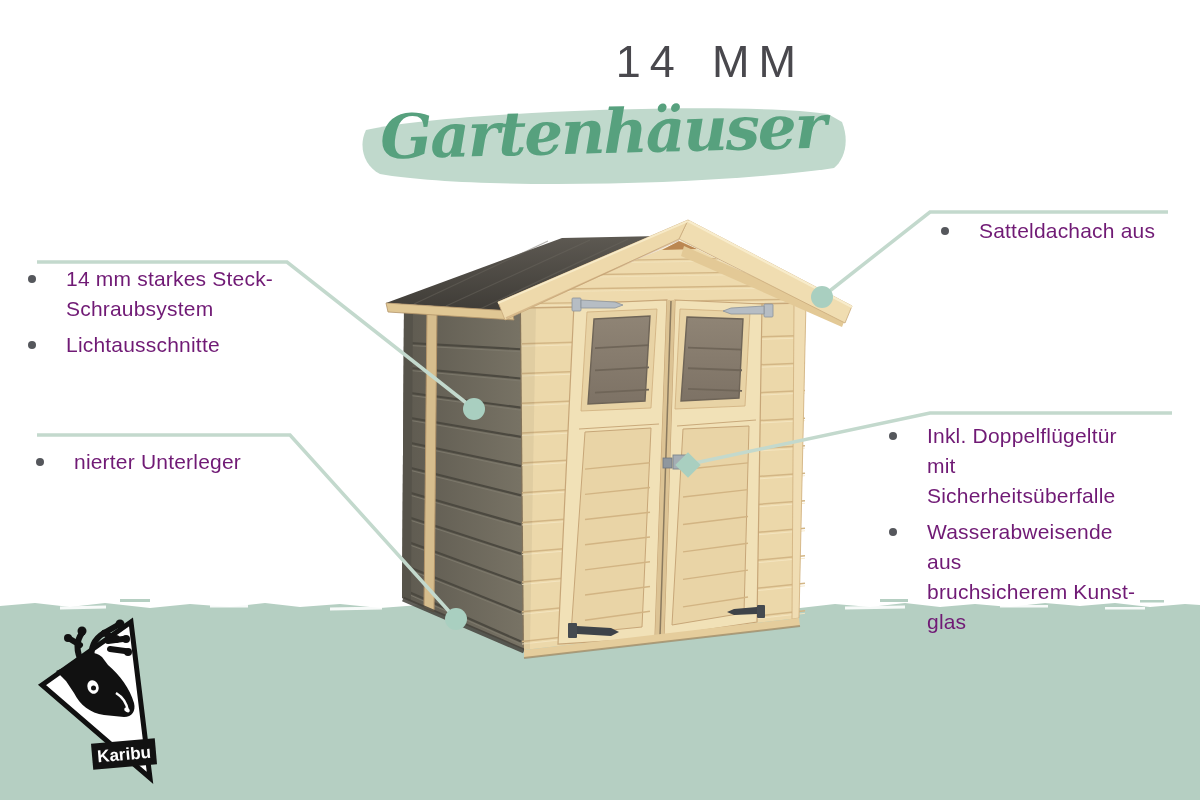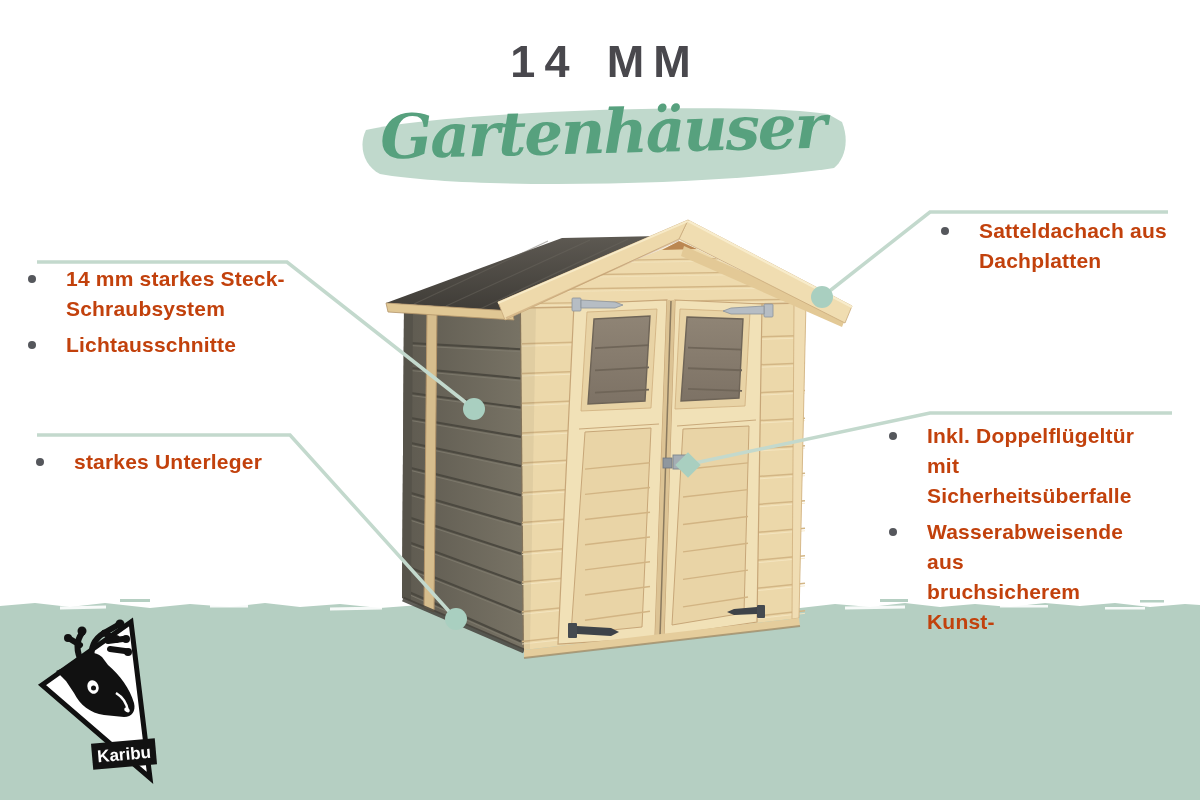--- a/index.html
+++ b/index.html
@@ -2,30 +2,30 @@
 <html><head>
 <meta charset="utf-8">
 <style>
   html,body{margin:0;padding:0;background:#e9e9e9;}
   .canvas{position:relative;width:1200px;height:800px;background:#ffffff;overflow:hidden;
           font-family:"Liberation Sans",sans-serif;margin:0 auto;}
   svg{display:block}
   .scene{position:absolute;left:0;top:0;}
 
   
-  .main-title{position:absolute;left:405px;top:36px;width:400px;text-align:center;
-    font-size:45px;font-weight:700;letter-spacing:0.2em;word-spacing:0.15em;color:#49484d;}
+  .main-title{position:absolute;left:405px;top:36px;width:400px;text-align:right;
+    font-size:45px;font-weight:400;letter-spacing:0.2em;word-spacing:0.15em;color:#49484d;}
   .subtitle-wrap{position:absolute;left:350px;top:94px;width:505px;height:104px;}
   .subtitle-brush{position:absolute;left:0;top:0;}
   .subtitle-text{position:absolute;left:0;top:2px;width:100%;text-align:center;
     font-family:"DejaVu Serif",serif;font-style:italic;font-weight:700;
     font-size:61px;letter-spacing:-2px;color:#57a17e;transform:rotate(-1.4deg);}
 
   
-  .callout{position:absolute;font-size:21px;line-height:30px;color:#c2410c;letter-spacing:0.2px;font-weight:bold;}
+  .callout{position:absolute;font-size:21px;line-height:30px;color:#701a75;letter-spacing:0.2px;}
   .feat-item{position:relative;padding-left:44px;margin:0 0 6px 0;}
   .feat-item::before{content:"";position:absolute;left:6px;top:11px;width:8px;height:8px;
     border-radius:50%;background:#55575c;}
   .fl{display:block;}
   #c-left-top{left:22px;top:264px;width:280px;}
   #c-left-bottom{left:30px;top:447px;width:290px;}
   #c-right-top{left:935px;top:216px;width:250px;}
   #c-right-bottom{left:883px;top:421px;width:255px;}
 
   
@@ -268,39 +268,39 @@
       <span class="fl">14 mm starkes Steck-</span>
       <span class="fl">Schraubsystem</span>
     </div>
     <div class="feat-item">
       <span class="fl">Lichtausschnitte</span>
     </div>
   </div>
 
   <div class="callout" id="c-left-bottom">
     <div class="feat-item">
-      <span class="fl">starkes Unterleger</span>
+      <span class="fl">nierter Unterleger</span>
     </div>
   </div>
 
   <div class="callout" id="c-right-top">
     <div class="feat-item">
       <span class="fl">Satteldachach aus</span>
-      <span class="fl">Dachplatten</span>
     </div>
   </div>
 
   <div class="callout" id="c-right-bottom">
     <div class="feat-item">
       <span class="fl">Inkl. Doppelflügeltür</span>
       <span class="fl">mit Sicherheitsüberfalle</span>
     </div>
     <div class="feat-item">
       <span class="fl">Wasserabweisende aus</span>
       <span class="fl">bruchsicherem Kunst-</span>
+      <span class="fl">glas</span>
     </div>
   </div>
 
   <svg class="logo" width="140" height="180" viewBox="0 0 140 180">
     <polygon points="14,72 103,9 122,165" fill="#ffffff" stroke="#101010" stroke-width="5" stroke-linejoin="miter"></polygon>
     <g>
       <g stroke="#111111" stroke-width="6" stroke-linecap="round" fill="none">
         <path d="M64,48 C62,36 66,26 76,20"></path>
         <path d="M76,20 L90,12"></path>
         <path d="M76,20 L86,25"></path>

